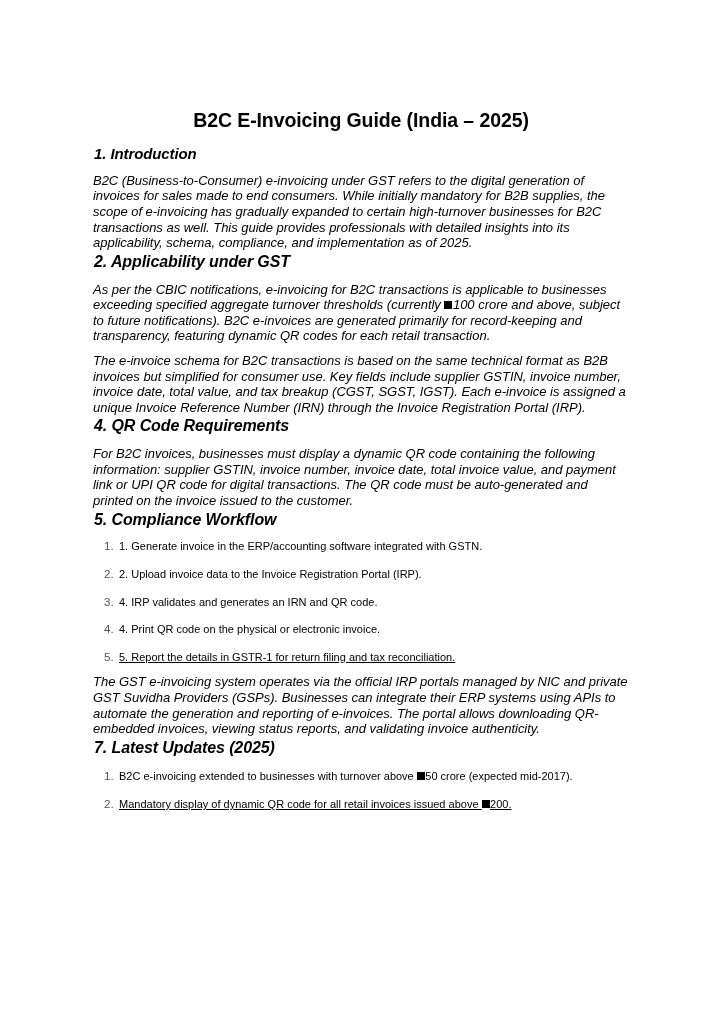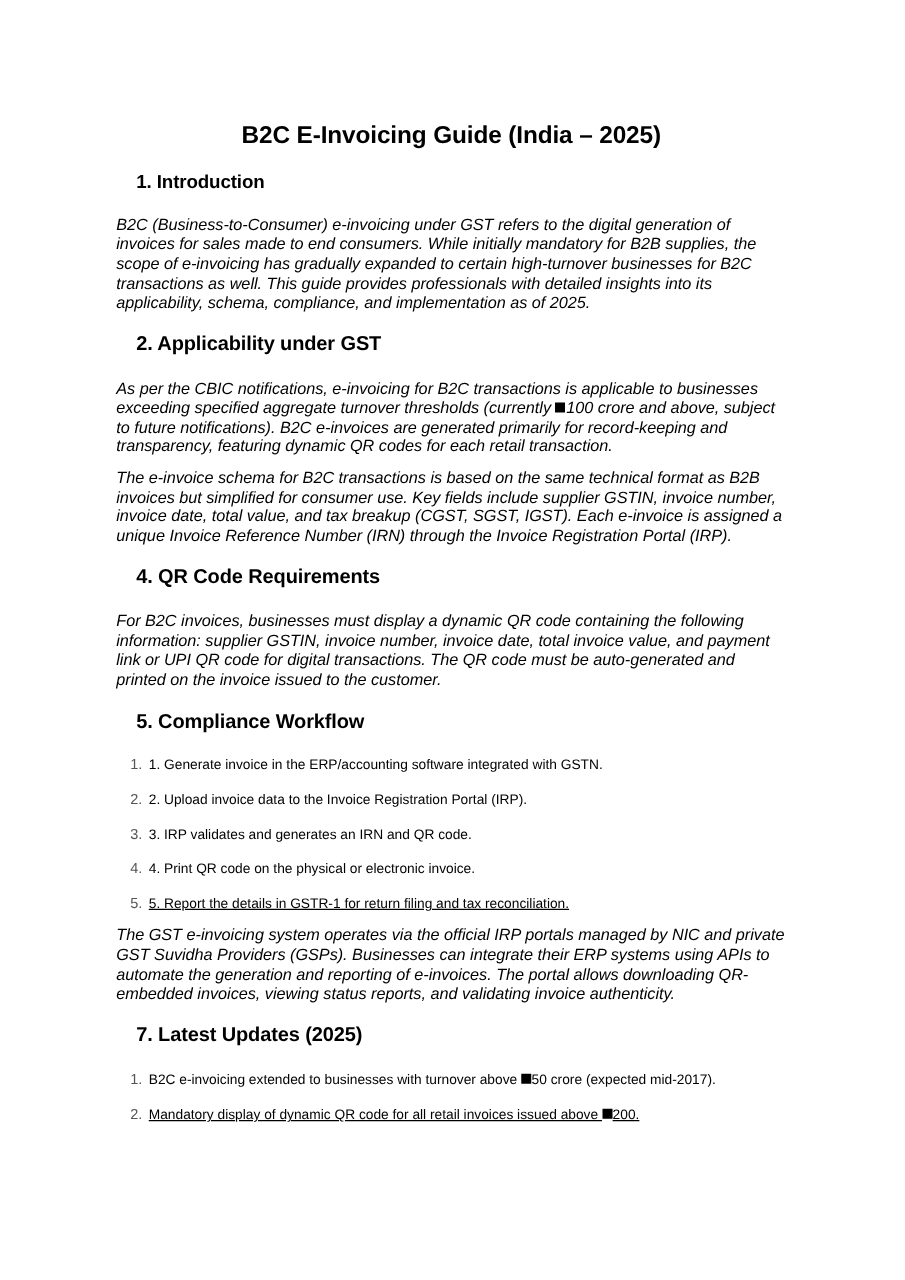--- a/index.html
+++ b/index.html
@@ -28,32 +28,33 @@
     position: absolute;
     left: 93px;
     top: 0;
     width: 536px;
   }
   .doc-title {
     font-size: 19.5px;
     font-weight: bold;
     text-align: center;
     letter-spacing: -0.1px;
-    margin: 0;
+    margin: 12px;
     padding-top: 96px;
     line-height: 1.25;
     color: #000;
   }
   h2.section-heading {
     font-size: 16px;
     font-weight: bold;
-    margin: 16px;
+    margin: 1px;
     line-height: 1.3;
     letter-spacing: -0.1px;
     color: #000;
+    font-style: italic;
   }
   h2.section-heading.first {
     font-size: 15px;
   }
   .sec-1-head { margin-top: 51px; }
   .sec-2-head { margin-top: 27px; }
   .sec-3-head { margin-top: 26px; }
   .sec-4-head { margin-top: 26px; }
   .sec-5-head { margin-top: 26px; }
   .sec-6-head { margin-top: 24px; }
@@ -124,21 +125,21 @@
 
     <p class="body-text">The e-invoice schema for B2C transactions is based on the same technical format as B2B invoices but simplified for consumer use. Key fields include supplier GSTIN, invoice number, invoice date, total value, and tax breakup (CGST, SGST, IGST). Each e-invoice is assigned a unique Invoice Reference Number (IRN) through the Invoice Registration Portal (IRP).</p>
 
     <h2 class="section-heading sec-4-head">4. QR Code Requirements</h2>
     <p class="body-text">For B2C invoices, businesses must display a dynamic QR code containing the following information: supplier GSTIN, invoice number, invoice date, total invoice value, and payment link or UPI QR code for digital transactions. The QR code must be auto-generated and printed on the invoice issued to the customer.</p>
 
     <h2 class="section-heading sec-5-head">5. Compliance Workflow</h2>
     <ol class="numbered-list workflow-list">
       <li>1. Generate invoice in the ERP/accounting software integrated with GSTN.</li>
       <li>2. Upload invoice data to the Invoice Registration Portal (IRP).</li>
-      <li>3. IRP validates and generates an IRN and QR code.</li>
+      <li>4. IRP validates and generates an IRN and QR code.</li>
       <li>4. Print QR code on the physical or electronic invoice.</li>
       <li>5. Report the details in GSTR-1 for return filing and tax reconciliation.</li>
     </ol>
 
     <p class="body-text">The GST e-invoicing system operates via the official IRP portals managed by NIC and private GST Suvidha Providers (GSPs). Businesses can integrate their ERP systems using APIs to automate the generation and reporting of e-invoices. The portal allows downloading QR-embedded invoices, viewing status reports, and validating invoice authenticity.</p>
 
     <h2 class="section-heading sec-7-head">7. Latest Updates (2025)</h2>
     <ol class="numbered-list updates-list">
       <li><span>B2C e-invoicing extended to businesses with turnover above </span><span class="tofu"></span><span>50 crore (expected mid-2017).</span></li>
       <li><span>Mandatory display of dynamic QR code for all retail invoices issued above </span><span class="tofu"></span><span>200.</span></li>

